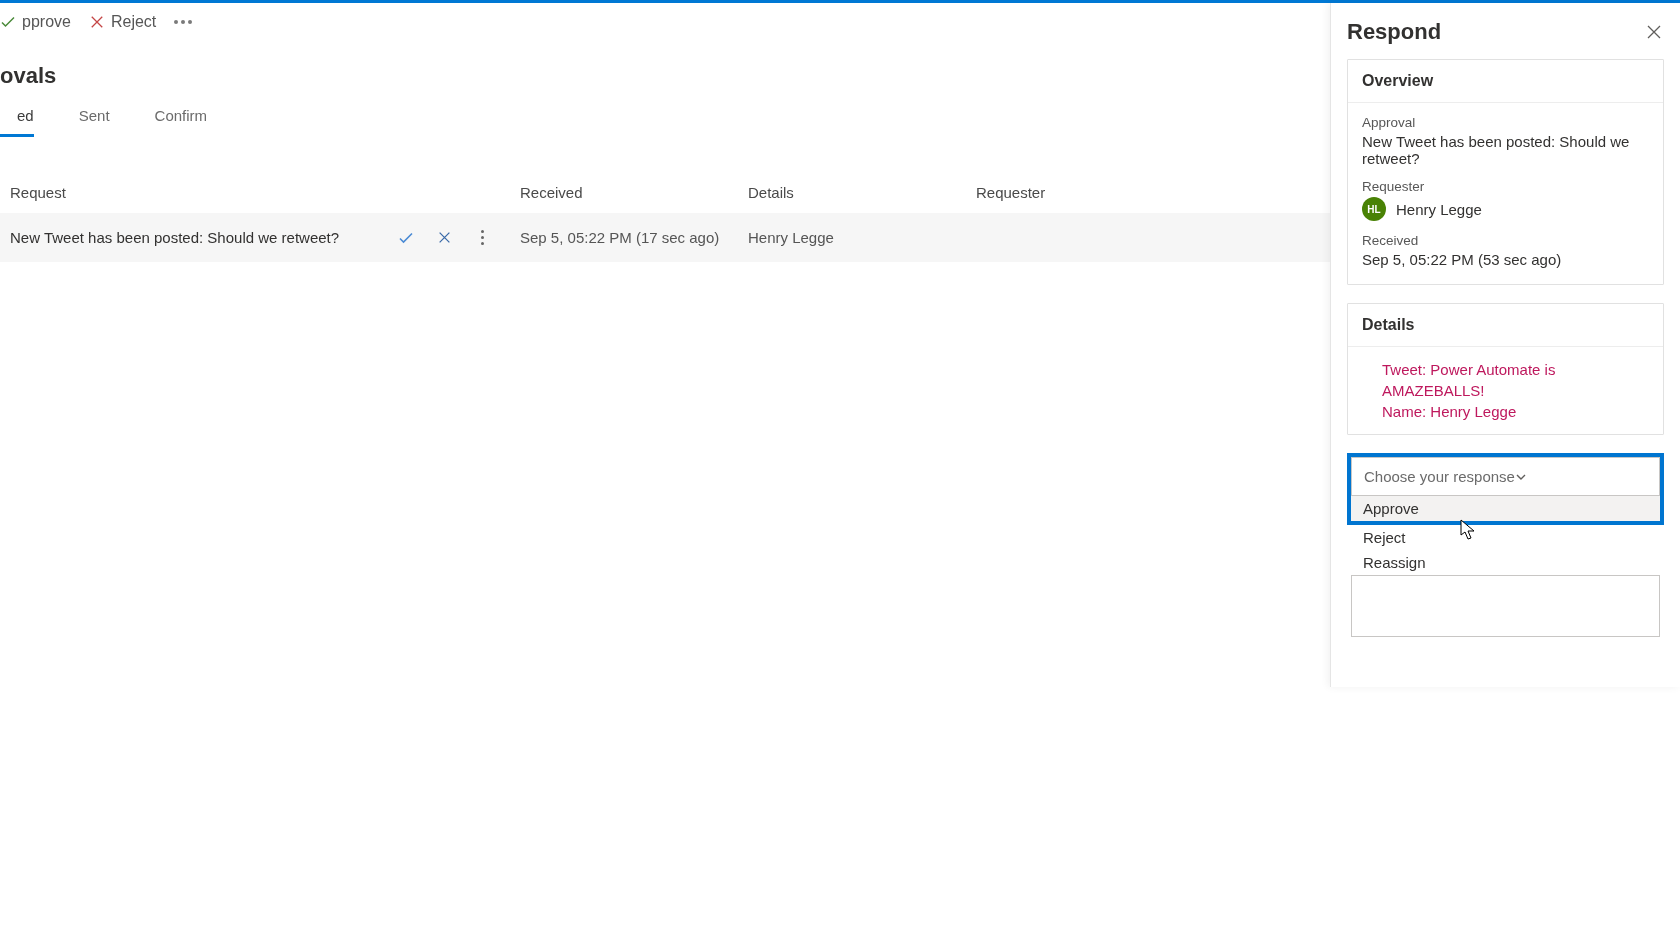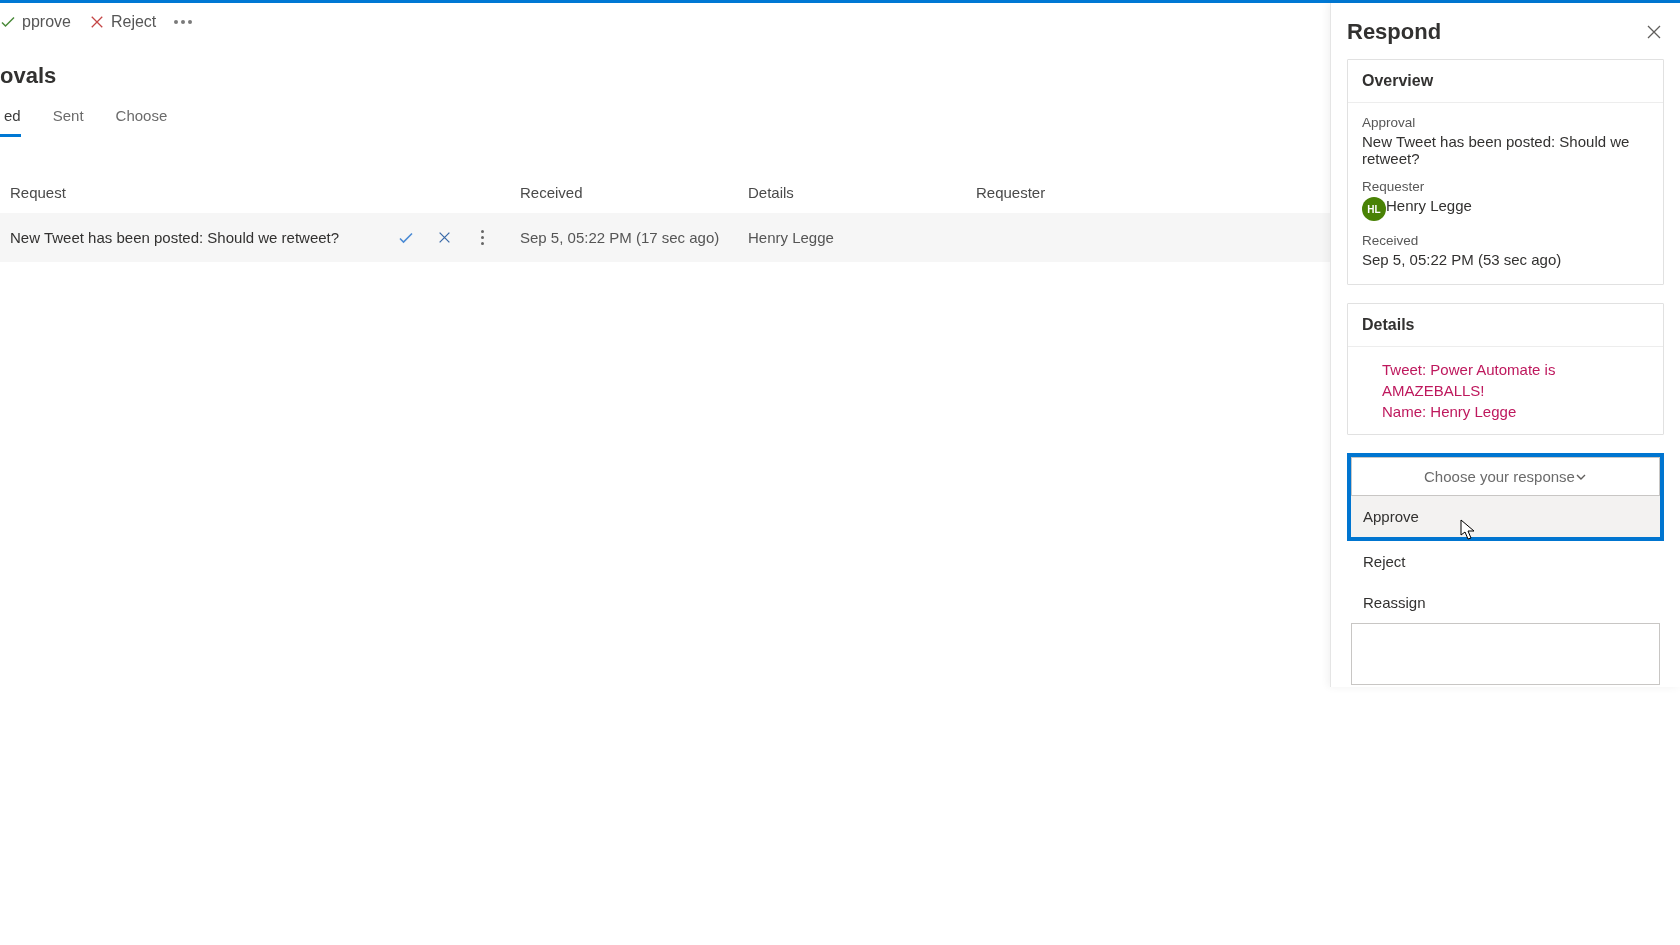--- a/index.html
+++ b/index.html
@@ -4,21 +4,21 @@
 <style>
   * { box-sizing: border-box; margin: 0; padding: 0; }
   html, body { width: 1680px; height: 945px; font-family: "Segoe UI", Arial, sans-serif; background: #fff; overflow: hidden; color: #323130; }
   .top-accent { height: 3px; background: #0078d4; width: 100%; }
   .main-area { position: absolute; left: 0; top: 3px; width: 1330px; height: 942px; filter: blur(0.3px); }
   .toolbar { display: flex; align-items: center; gap: 18px; padding: 4px 0 8px 0; height: 42px; }
   .toolbar-btn { display: flex; align-items: center; gap: 6px; font-size: 16px; color: #565656; cursor: pointer; }
   .toolbar-btn .ic { width: 16px; height: 16px; display:flex; align-items:center; justify-content:center; }
   .page-title { font-size: 22px; font-weight: 600; color: #323130; margin: 18px 0 12px 0; }
   .tabs { display: flex; gap: 28px; border-bottom: 1px solid transparent; margin-bottom: 34px; }
-  .tab { font-size: 15px; color: #6b6b6b; padding: 6px 0 10px 4px; cursor: pointer; }
+  .tab { font-size: 15px; color: #6b6b6b; padding: 6px 0 10px 17px; cursor: pointer; }
   .tab.active { color: #3b3b3b; border-bottom: 3px solid #0078d4; font-weight: 400; }
   .grid-header { display: flex; padding: 12px 10px; color: #4a4a4a; font-size: 15px; }
   .col-request { flex: 0 0 510px; }
   .col-received { flex: 0 0 228px; }
   .col-details { flex: 0 0 228px; }
   .col-requester { flex: 1; }
   .row { display: flex; align-items: center; padding: 16px 10px; background: #f6f6f6; font-size: 15px; color: #555; }
   .row .title { color: #323130; }
   .row-actions { display: flex; align-items: center; gap: 22px; margin-right: 30px; }
   .row-actions .ic { width: 16px; height: 16px; display:flex; align-items:center; justify-content:center; cursor:pointer; }
@@ -28,28 +28,28 @@
   
   .panel { position: absolute; right: 0; top: 3px; width: 350px; height: 684px; background: #fff; border-left: 1px solid #e5e5e5; box-shadow: -2px 0 8px rgba(0,0,0,0.06); padding: 16px 16px 0 16px; }
   .panel-header { display:flex; justify-content:space-between; align-items:center; margin-bottom: 14px; }
   .panel-title { font-size: 22px; font-weight: 700; color: #323130; }
   .close-x { width: 20px; height: 20px; cursor:pointer; color:#605e5c; display:flex; align-items:center; justify-content:center; }
   .card { border: 1px solid #e1e1e1; border-radius: 1px; margin-bottom: 18px; }
   .card-head { padding: 12px 14px; font-weight: 700; font-size: 16px; border-bottom: 1px solid #ededed; }
   .card-body { padding: 12px 14px; font-size: 15px; color: #4a4a4a; }
   .field-label { font-size: 13.5px; color: #575757; margin-bottom: 3px; }
   .field-block { margin-bottom: 12px; }
-  .requester-row { display:flex; align-items:flex-start; }
+  .requester-row { display:flex; align-items:center; gap:10px; }
   .avatar { width: 24px; height: 24px; border-radius:50%; background:#498205; color:#fff; font-size:10px; font-weight:600; display:flex; align-items:center; justify-content:center; }
   .details-text { font-size: 15px; color:#be185d; line-height:1.4;margin-left:20px; }
 
   .dropdown-wrap { position: relative; border: 4px solid #0075d0; margin-bottom: 20px; }
-  .dd-select { display:flex; align-items:center; justify-content:center; padding: 10px 12px; border:1px solid #c8c6c4; background:#fff; cursor:pointer; font-size:15px; color:#6b6b6b; }
+  .dd-select { display:flex; align-items:center; justify-content:flex-start; padding: 10px 12px; border:1px solid #c8c6c4; background:#fff; cursor:pointer; font-size:15px; color:#6b6b6b; }
   .dd-list { background:#fff; }
-  .dd-item { padding: 12px 12px; font-size:15px; color:#323130; cursor:pointer; position:relative; }
+  .dd-item { padding: 4px 12px; font-size:15px; color:#323130; cursor:pointer; position:relative; }
   .dd-item.hover { background:#f3f2f1; }
   .dd-box { border:1px solid #c8c6c4; height: 62px; background:#fff; }
 
   .panel-footer { position:absolute; bottom: 16px; left:16px; display:flex; gap:18px; }
   .btn { padding: 10px 20px; font-size:15px; border:1px solid #c8c6c4; background:#fff; cursor:pointer; border-radius:2px; }
   .btn.disabled { background:#f3f2f1; color:#a2a0a0; border-color:#eaeaea; cursor:default; }
 
   .cursor-img { position:absolute; width:18px; height:22px; pointer-events:none; }
 
   svg { display:block; }
@@ -82,21 +82,21 @@
       <span style="width:4px;height:4px;background:#7a7a7a;border-radius:50%;"></span>
       <span style="width:4px;height:4px;background:#7a7a7a;border-radius:50%;"></span>
     </div>
   </div>
 
   <div class="page-title">ovals</div>
 
   <div class="tabs">
     <div class="tab active">ed</div>
     <div class="tab">Sent</div>
-    <div class="tab">Choose</div>
+    <div class="tab">Confirm</div>
   </div>
 
   <div class="grid-header">
     <div class="col-request">Request</div>
     <div class="col-received">Received</div>
     <div class="col-details">Details</div>
     <div class="col-requester">Requester</div>
   </div>
 
   <div class="row">

